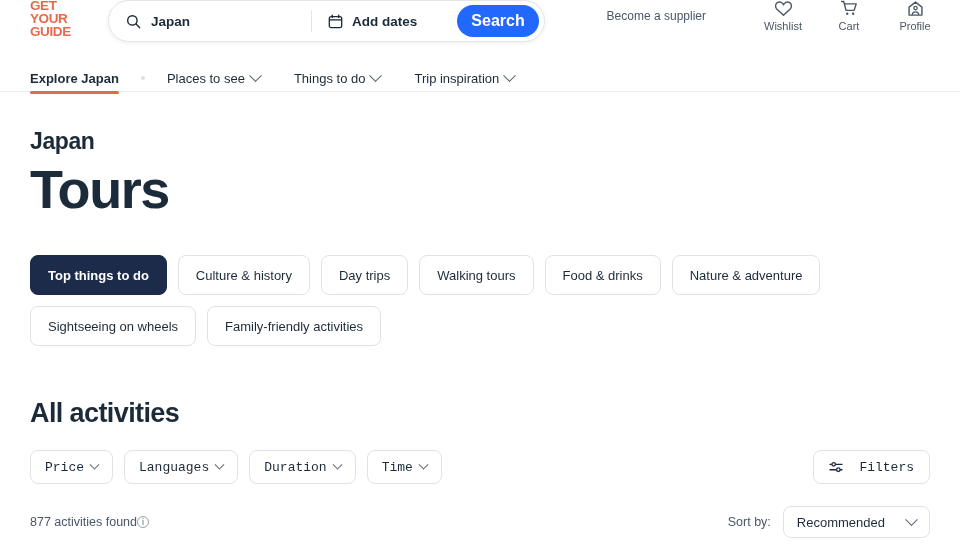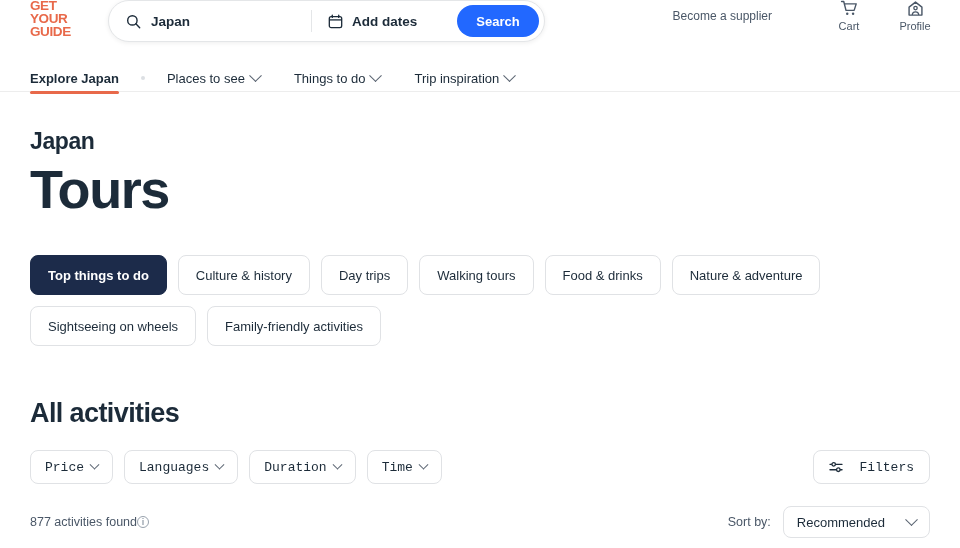--- a/index.html
+++ b/index.html
@@ -70,21 +70,21 @@
     color: #1c2b39;
   }
   .search-btn {
     margin-right: 5px;
     width: 82px; height: 32px;
     background: #2268ff;
     color: #fff;
     border: none;
     border-radius: 16px;
     font-family: inherit;
-    font-size: 13px;
+    font-size: 16px;
     font-weight: 700;
     cursor: pointer;
     flex: 0 0 auto;
   }
 
   .header-right {
     margin-left: auto;
     display: flex;
     align-items: center;
     gap: 0;
@@ -316,20 +316,26 @@
         <line x1="11.4" y1="1.3" x2="11.4" y2="3.6" stroke="#1c2b39" stroke-width="1.4" stroke-linecap="round"></line>
       </svg>
       <span class="txt">Add dates</span>
     </div>
     <button class="search-btn">Search</button>
   </div>
 
   <div class="header-right">
     <a class="supplier-link" href="#">Become a supplier</a>
 
+    <div class="hicon">
+      <svg width="19" height="17" viewBox="0 0 20 18">
+        <path d="M10 16.2 2.6 9.2a4.3 4.3 0 1 1 7.4-4 4.3 4.3 0 1 1 7.4 4Z" fill="none" stroke="#4a5767" stroke-width="1.5" stroke-linejoin="round"></path>
+      </svg>
+      <span class="lbl">Wishlist</span>
+    </div>
 
     <div class="hicon">
       <svg width="19" height="17" viewBox="0 0 20 18">
         <path d="M1.6 1.6h2.3l2.4 9.4h8.6l2.2-6.9H5.3" fill="none" stroke="#4a5767" stroke-width="1.5" stroke-linecap="round" stroke-linejoin="round"></path>
         <circle cx="7.6" cy="14.6" r="1.3" fill="#4a5767"></circle>
         <circle cx="13.8" cy="14.6" r="1.3" fill="#4a5767"></circle>
       </svg>
       <span class="lbl">Cart</span>
     </div>
 

